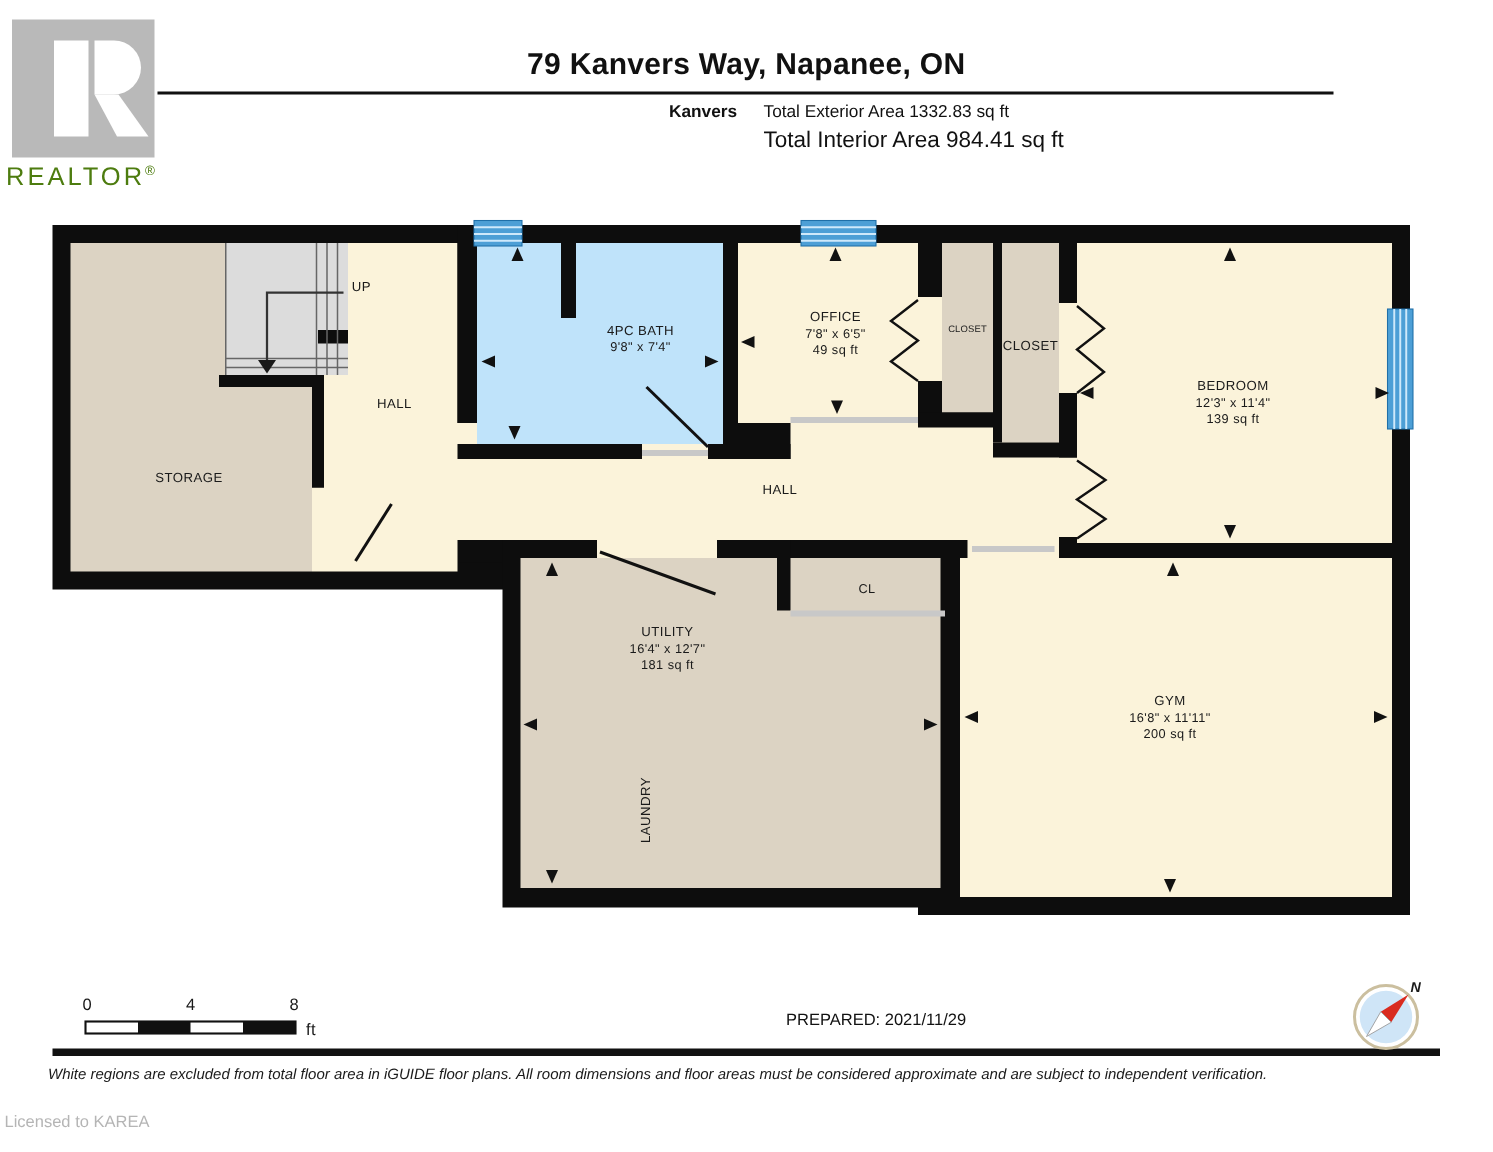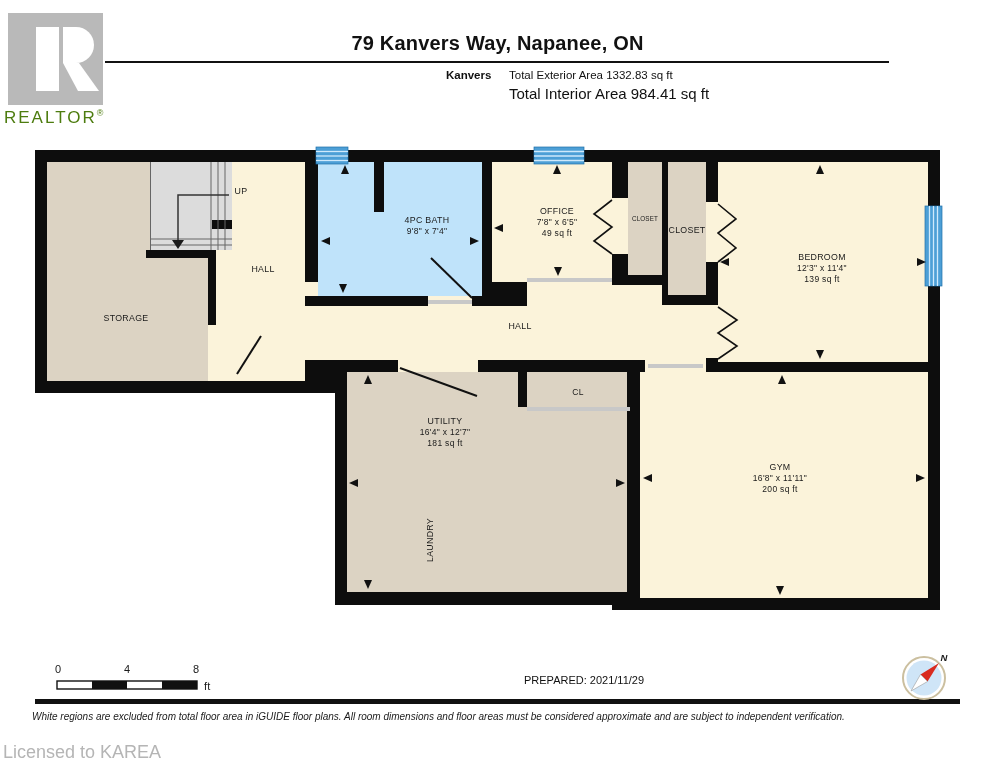--- a/index.html
+++ b/index.html
@@ -11,21 +11,21 @@
   #brand-text sup{font-size:9px;}
   #page-title{left:0;top:32px;width:995px;text-align:center;
               font-size:20px;font-weight:bold;letter-spacing:.2px;}
   #title-rule{left:105px;top:61px;width:784px;height:2px;background:#111;}
   #floor-label{left:446px;top:69px;font-size:11.5px;font-weight:bold;}
   #ext-area{left:509px;top:69px;font-size:11.5px;}
   #int-area{left:509px;top:85px;font-size:15px;}
   
   #prepared{left:505px;top:674px;font-size:11px;margin-left:19px;}
   #disclaimer{left:32px;top:711px;width:950px;font-size:10px;white-space:nowrap;color:#1a1a1a;font-style:italic;}
-  #license{left:3px;top:742px;font-size:18px;color:#b5b5b5;}
+  #license{left:3px;top:742px;font-size:11px;color:#b5b5b5;}
   
   svg text{font-family:"Liberation Sans",sans-serif;font-size:8.5px;fill:#1a1a1a;
            text-anchor:middle;letter-spacing:.3px;}
   svg text.nm{font-size:8.8px;}
   svg text.sm{font-size:6.3px;letter-spacing:.1px;}
   svg text.scale{font-size:11px;letter-spacing:0;}
   svg text.unit{text-anchor:start;font-size:11px;}
   svg text.north{font-size:9.5px;font-weight:bold;font-style:italic;}
 </style>
 </head>

